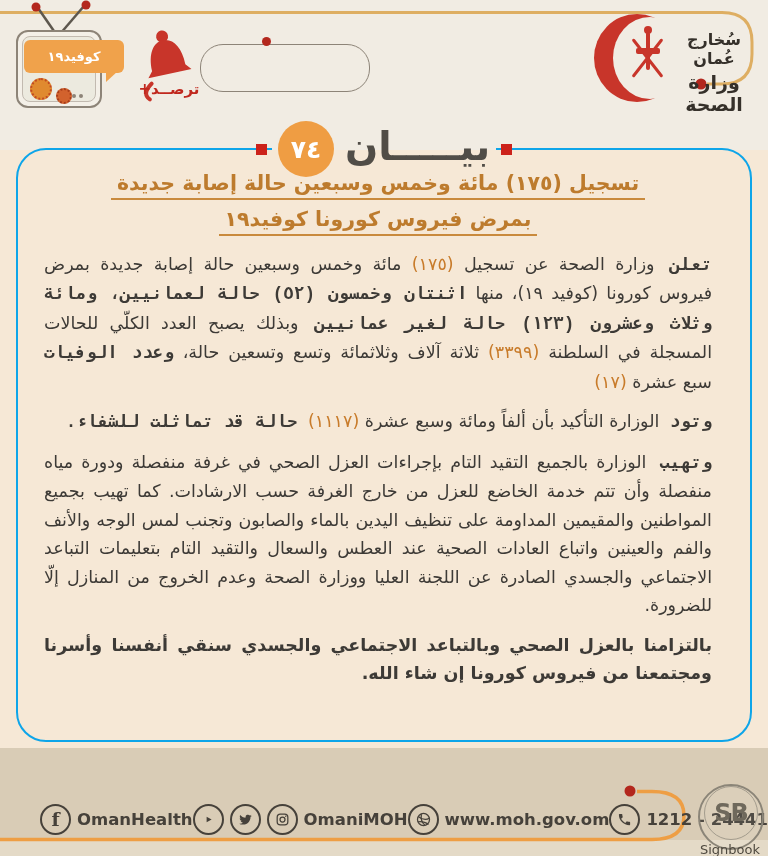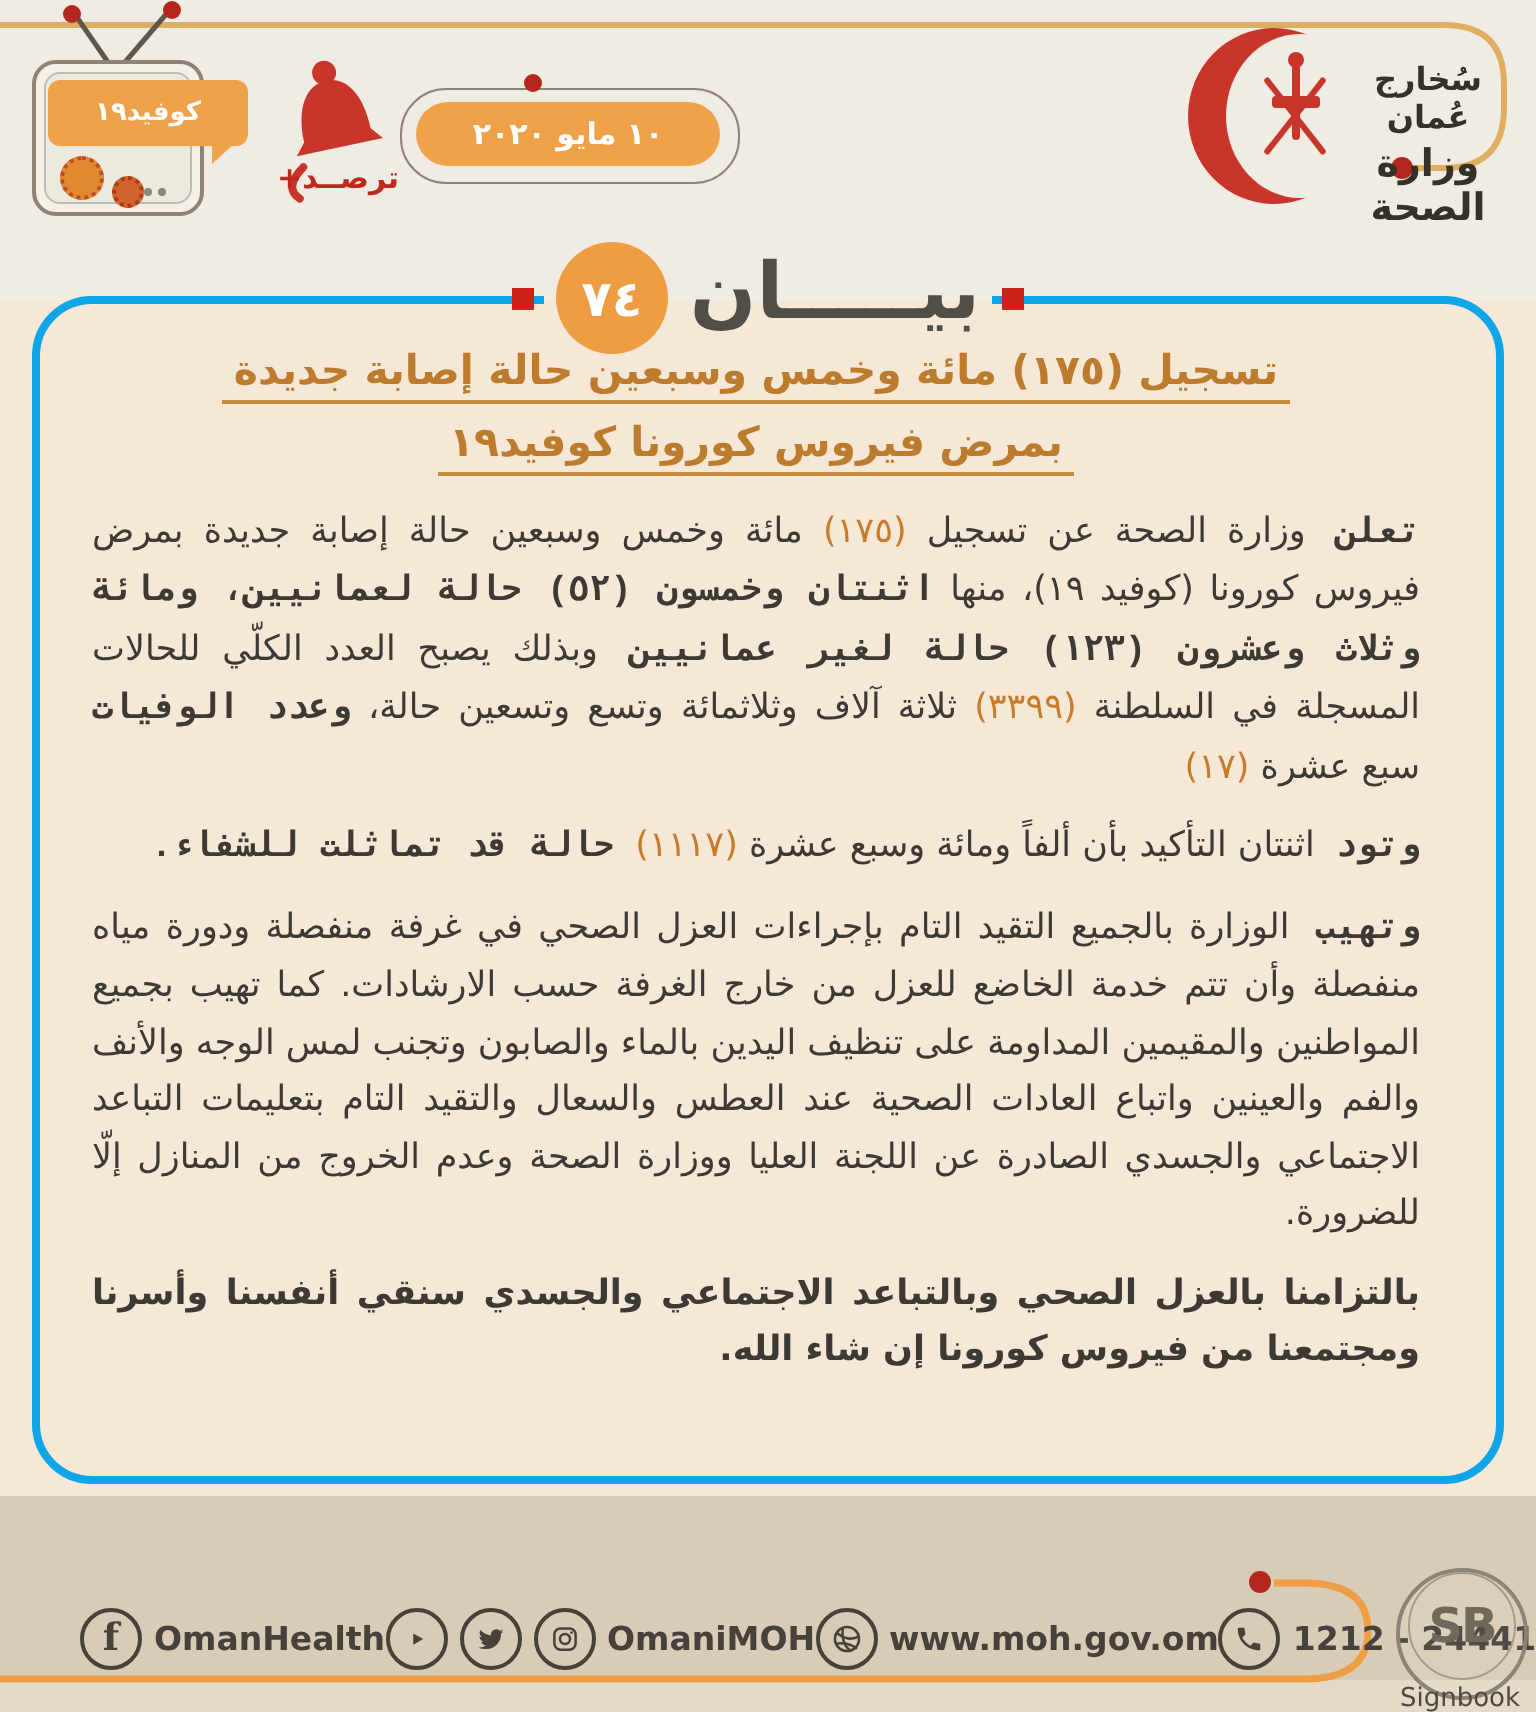--- a/index.html
+++ b/index.html
@@ -49,21 +49,21 @@
   
   .title-mask{left:calc(50% - 112px);top:145px;width:224px;height:9px;
     background:linear-gradient(#f1ece3 0 55%,#f6e8d6 55% 100%);}
   .title-row{left:0;top:116px;width:768px;height:66px;display:flex;align-items:center;justify-content:center;gap:11px;}
   .red-square{width:11px;height:11px;background:#cc221a;}
   .stmt-number{width:56px;height:56px;border-radius:50%;background:#ef9d43;color:#fff;font-weight:bold;font-size:25px;
     display:flex;align-items:center;justify-content:center;text-align:center;}
   .stmt-title{font-size:39px;font-weight:bold;color:#514d47;direction:rtl;line-height:1;padding-bottom:6px;}
 
   
-  .frame{left:16px;top:148px;width:736px;height:594px;border:4px solid #0ea5e9;border-radius:30px;
+  .frame{left:16px;top:148px;width:736px;height:594px;border:2px solid #0ea5e9;border-radius:30px;
     box-sizing:border-box;overflow:hidden;padding:16px 38px 0 26px;direction:rtl;}
   .headline{ text-align:center;color:#bd7b2d;font-weight:bold;font-size:20.5px;line-height:1.75;margin-bottom:12px;}
   .headline span{border-bottom:2px solid #c98a3d;padding:0 6px 3px 6px;}
   .body-p{color:#3d3a36;font-size:17.5px;line-height:1.63;text-align:justify;margin:0 0 11px 0;}
   .seg-b{font-weight:bold;font-family:Liberation Mono, monospace;}
   .seg-n{color:#c87b2a;}
   .body-p.bold-p{font-weight:bold;}
 
   
   .footer-row{left:40px;top:801px;width:628px;height:36px;display:flex;align-items:center;justify-content:space-between;}
@@ -116,23 +116,20 @@
     <div class="tv-dot" style="left:61px;top:62px;"></div>
   </div>
   <div class="abs covid-bubble">
     <span>كوفيد١٩</span>
   </div>
   <div class="abs bubble-tail"></div>
   <div class="abs tarassud-label">ترصــد+</div>
 
   <div class="abs date-outline"></div>
   <div class="abs date-dot"></div>
-  <div class="abs date-pill">
-    <span>١٠ مايو ٢٠٢٠</span>
-  </div>
 
   <div class="abs crescent">
     <div class="crescent-cut"></div>
   </div>
   <div class="abs emblem">
     <div class="em-sw1"></div>
       <div class="em-sw2"></div>
     <div class="em-dagger"></div>
       <div class="em-knob"></div>
       <div class="em-belt"></div>
@@ -143,21 +140,21 @@
   </div>
 
   <div class="abs frame">
     <div class="headline">
       <div><span>تسجيل (١٧٥) مائة وخمس وسبعين حالة إصابة جديدة</span></div>
       <div><span>بمرض فيروس كورونا كوفيد١٩</span></div>
     </div>
 
     <p class="body-p"><span class="seg-b">تعلن </span><span>وزارة الصحة عن تسجيل </span><span class="seg-n">(١٧٥)</span><span> مائة وخمس وسبعين حالة إصابة جديدة بمرض فيروس كورونا (كوفيد ١٩)، منها </span><span class="seg-b">اثنتان وخمسون (٥٢) حالة لعمانيين، ومائة وثلاث وعشرون (١٢٣) حالة لغير عمانيين </span><span>وبذلك يصبح العدد الكلّي للحالات المسجلة في السلطنة </span><span class="seg-n">(٣٣٩٩)</span><span> ثلاثة آلاف وثلاثمائة وتسع وتسعين حالة، </span><span class="seg-b">وعدد الوفيات </span><span>سبع عشرة </span><span class="seg-n">(١٧)</span></p>
 
-    <p class="body-p"><span class="seg-b">وتود </span><span>اثنتان التأكيد بأن ألفاً ومائة وسبع عشرة </span><span class="seg-n">(١١١٧)</span><span class="seg-b"> حالة قد تماثلت للشفاء.</span></p>
+    <p class="body-p"><span class="seg-b">وتود </span><span>الوزارة التأكيد بأن ألفاً ومائة وسبع عشرة </span><span class="seg-n">(١١١٧)</span><span class="seg-b"> حالة قد تماثلت للشفاء.</span></p>
 
     <p class="body-p"><span class="seg-b">وتهيب </span><span>الوزارة بالجميع التقيد التام بإجراءات العزل الصحي في غرفة منفصلة ودورة مياه منفصلة وأن تتم خدمة الخاضع للعزل من خارج الغرفة حسب الارشادات. كما تهيب بجميع المواطنين والمقيمين المداومة على تنظيف اليدين بالماء والصابون وتجنب لمس الوجه والأنف والفم والعينين واتباع العادات الصحية عند العطس والسعال والتقيد التام بتعليمات التباعد الاجتماعي والجسدي الصادرة عن اللجنة العليا ووزارة الصحة وعدم الخروج من المنازل إلّا للضرورة.</span></p>
 
     <p class="body-p bold-p">بالتزامنا بالعزل الصحي وبالتباعد الاجتماعي والجسدي سنقي أنفسنا وأسرنا ومجتمعنا من فيروس كورونا إن شاء الله.</p>
   </div>
 
   <div class="abs title-mask"></div>
   <div class="abs title-row">
     <div class="red-square"></div>
     <div class="stmt-number">٧٤</div>

